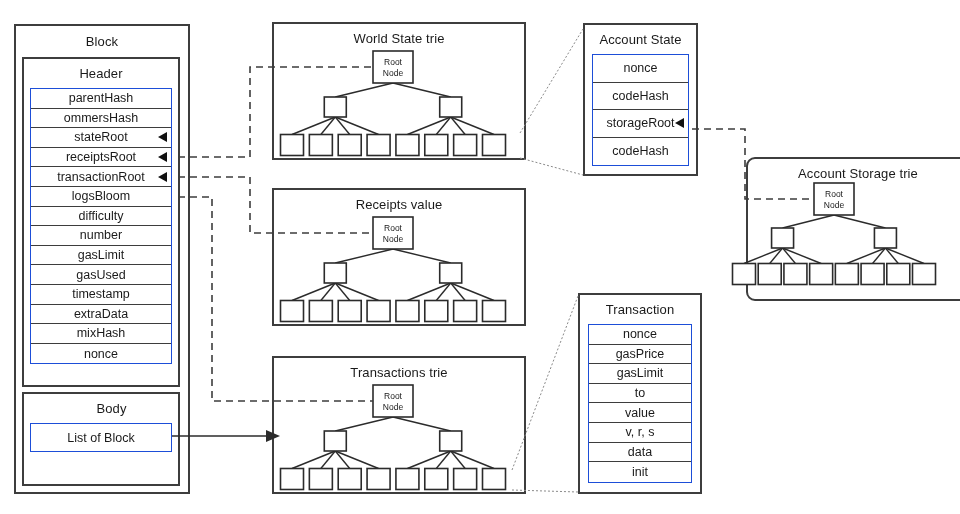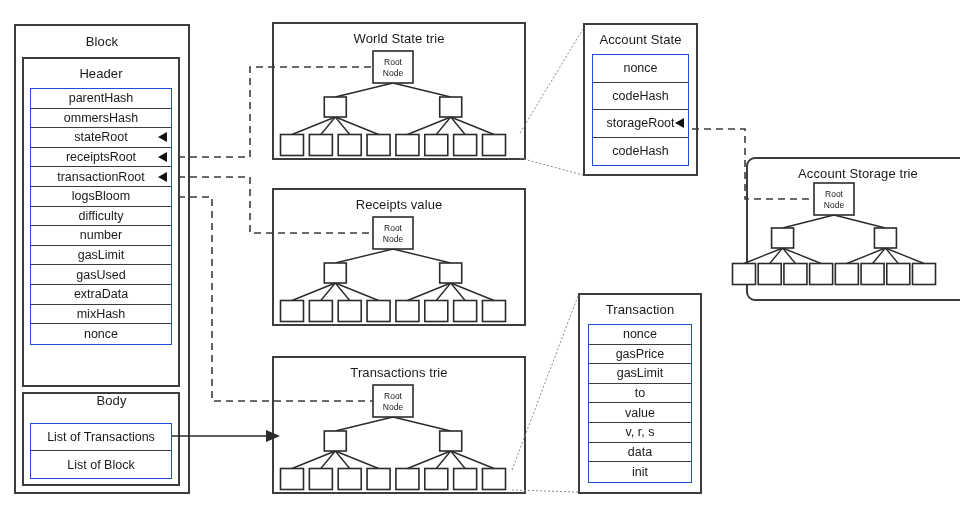--- a/index.html
+++ b/index.html
@@ -78,37 +78,37 @@
       <div class="field" style="height: 19.6px;">
         <span>number</span>
       </div>
       <div class="field" style="height: 19.6px;">
         <span>gasLimit</span>
       </div>
       <div class="field" style="height: 19.6px;">
         <span>gasUsed</span>
       </div>
       <div class="field" style="height: 19.6px;">
+        <span>timestamp</span>
+      </div>
+      <div class="field" style="height: 19.6px;">
         <span>extraData</span>
       </div>
       <div class="field" style="height: 19.6px; justify-content: center;">
         <span>mixHash</span>
       </div>
       <div class="field" style="height: 19.6px;">
         <span>nonce</span>
       </div>
     </div>
 
   <div class="panel" id="body-panel" style="left:22px;top:392px;width:158px;height:94px;">
-    <div class="panel-title" style="padding-left:21px;">Body</div>
+    <div class="panel-title" style="margin-top:8px;padding-left:21px;">Body</div>
   </div>
   <div class="fieldstack" id="body-fields" style="left:30px;top:423px;width:142px;">
-      <div class="field" style="height: 27px;">
-        <span>List of Transactions</span>
-      </div>
       <div class="field" style="height: 27px;">
         <span>List of Block</span>
       </div>
     </div>
 
   <div class="panel" id="trie-world-state" style="left:272px;top:22px;width:254px;height:138px;">
     <div class="panel-title" style="margin-top:8px;">World State trie</div>
   </div>
 
   <div class="panel" id="trie-receipts" style="left:272px;top:188px;width:254px;height:138px;">

